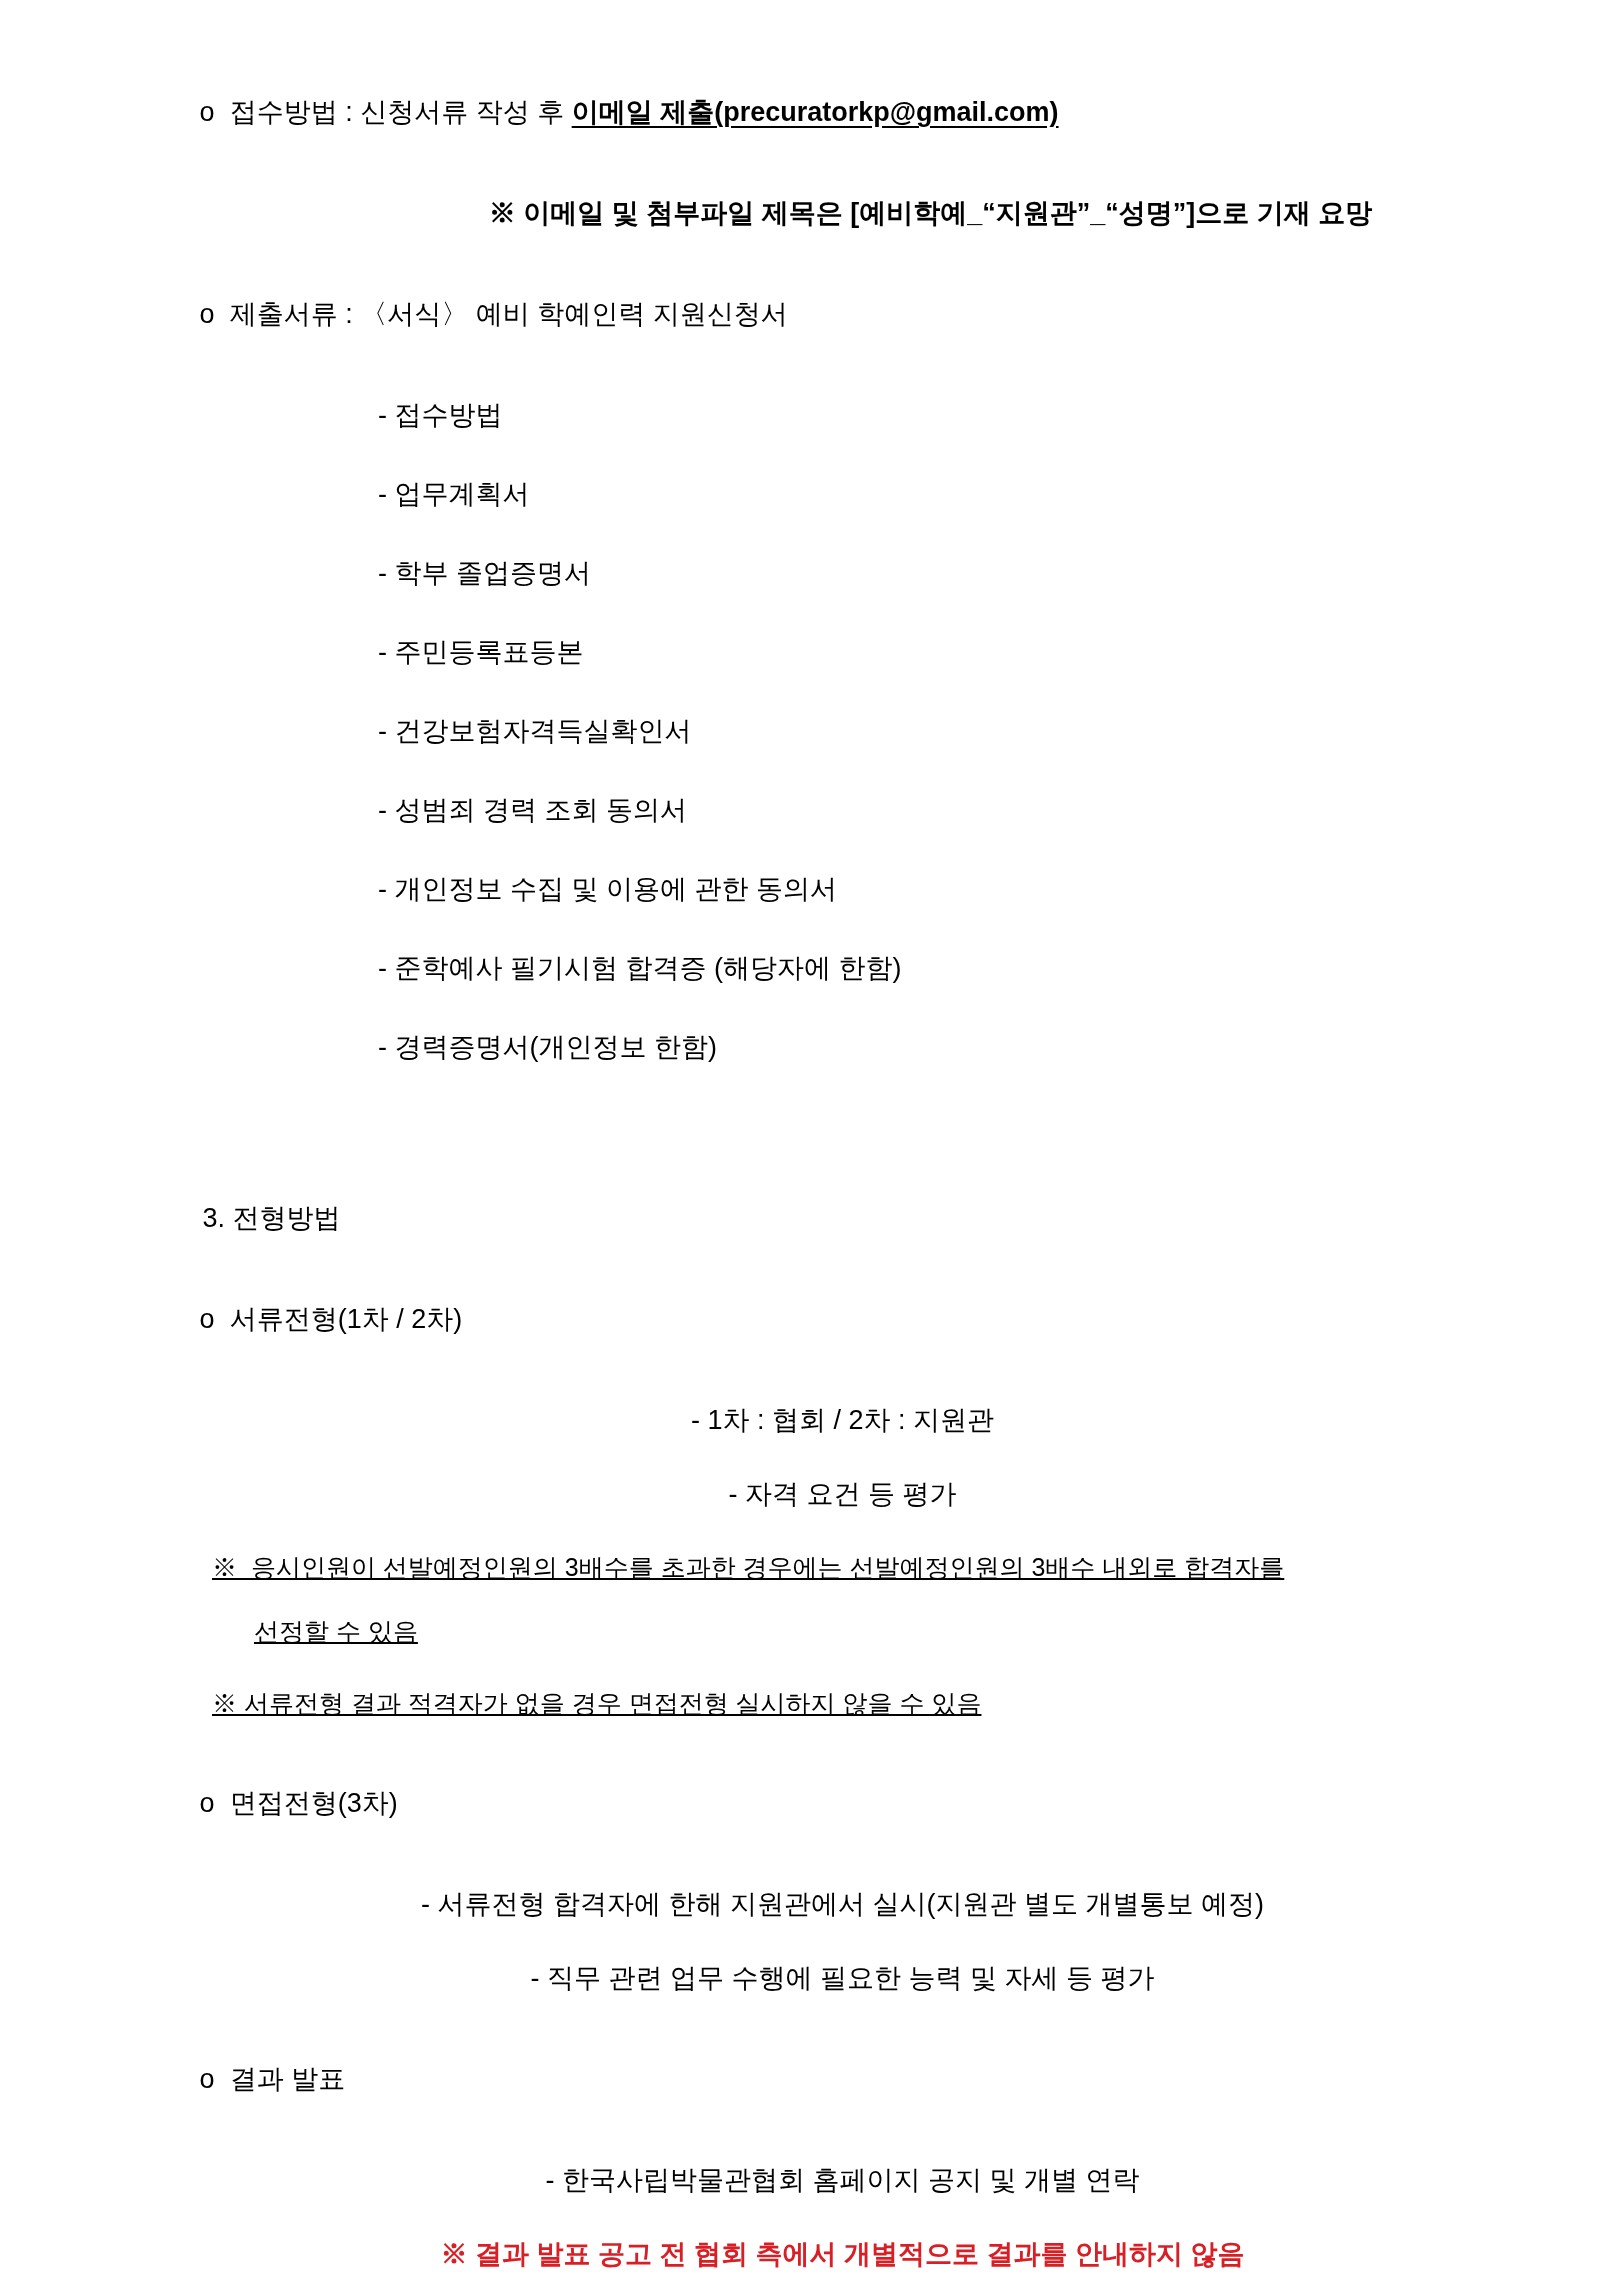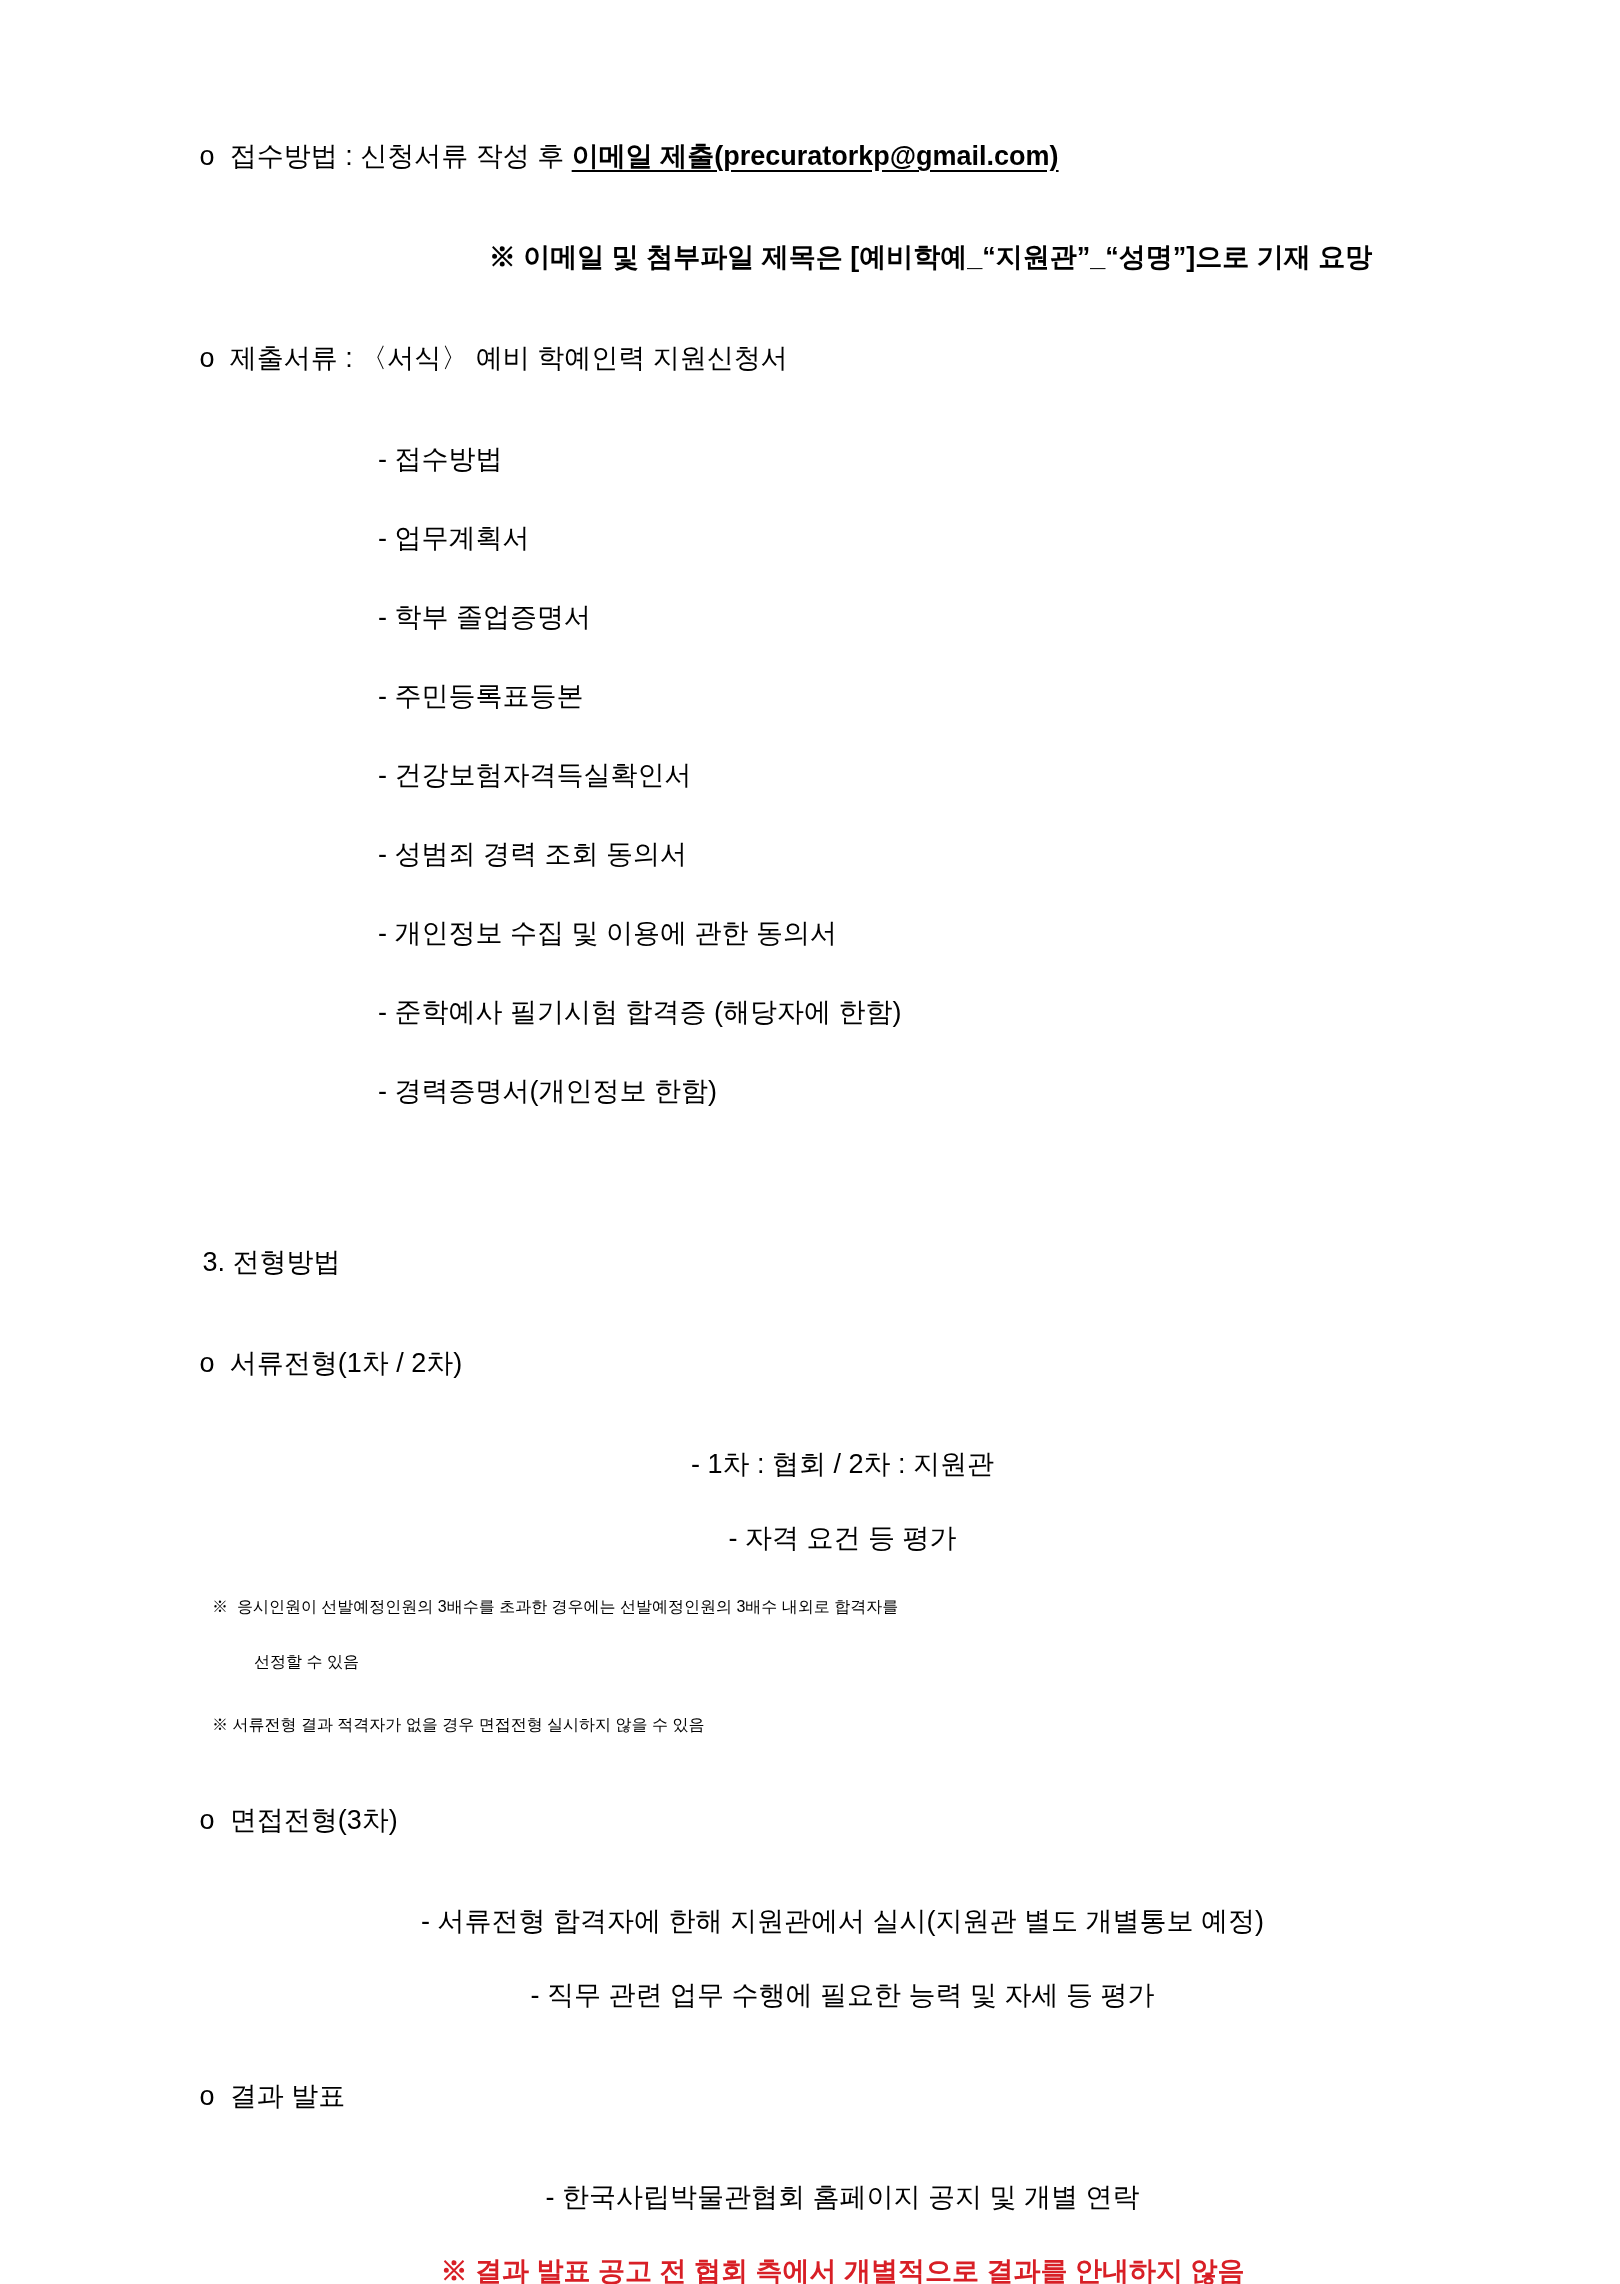--- a/index.html
+++ b/index.html
@@ -12,21 +12,21 @@
     height: 2284px;
     font-family: "Liberation Sans", sans-serif;
     color: #000000;
     -webkit-font-smoothing: antialiased;
   }
   .page {
     position: relative;
     width: 1620px;
     height: 1716px;
     box-sizing: border-box;
-    padding: 116px 124px 0 150px;
+    padding: 72px 124px 0 150px;
   }
   .line {
     position: relative;
     font-size: 27px;
     line-height: 1.0;
     white-space: pre;
   }
   
   .ind-o    { padding-left: 19.6px; }
   .ind-num  { padding-left: 6.5px; margin-left: 46px; }
@@ -49,21 +49,22 @@
   .underline-bold {
     font-weight: bold;
     text-decoration: underline;
     text-underline-offset: 4.6px;
   }
   .red {
     color: #d81f26;
     font-weight: bold;
   }
   .small {
-    font-size: 16px;
+    font-size: 25px;
+    text-decoration: underline;
   }
 </style>
 </head>
 <body>
 
 <div class="page">
 
   <div class="line ind-o">
     <span>o</span><span>  </span><span>접수방법 : 신청서류 작성 후 </span><span class="underline-bold">이메일 제출(precuratorkp@gmail.com)</span>
   </div>

